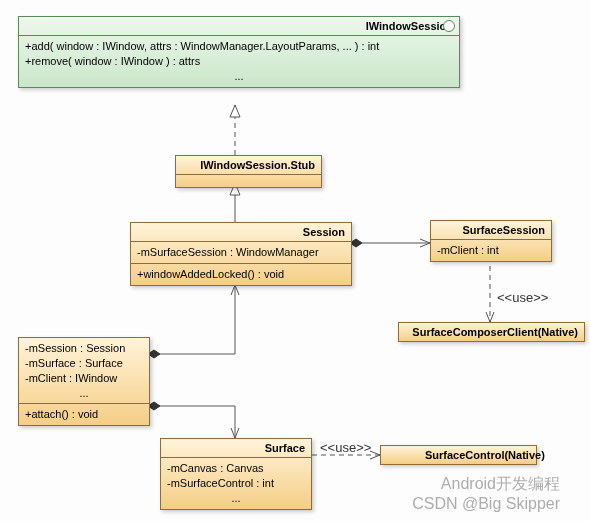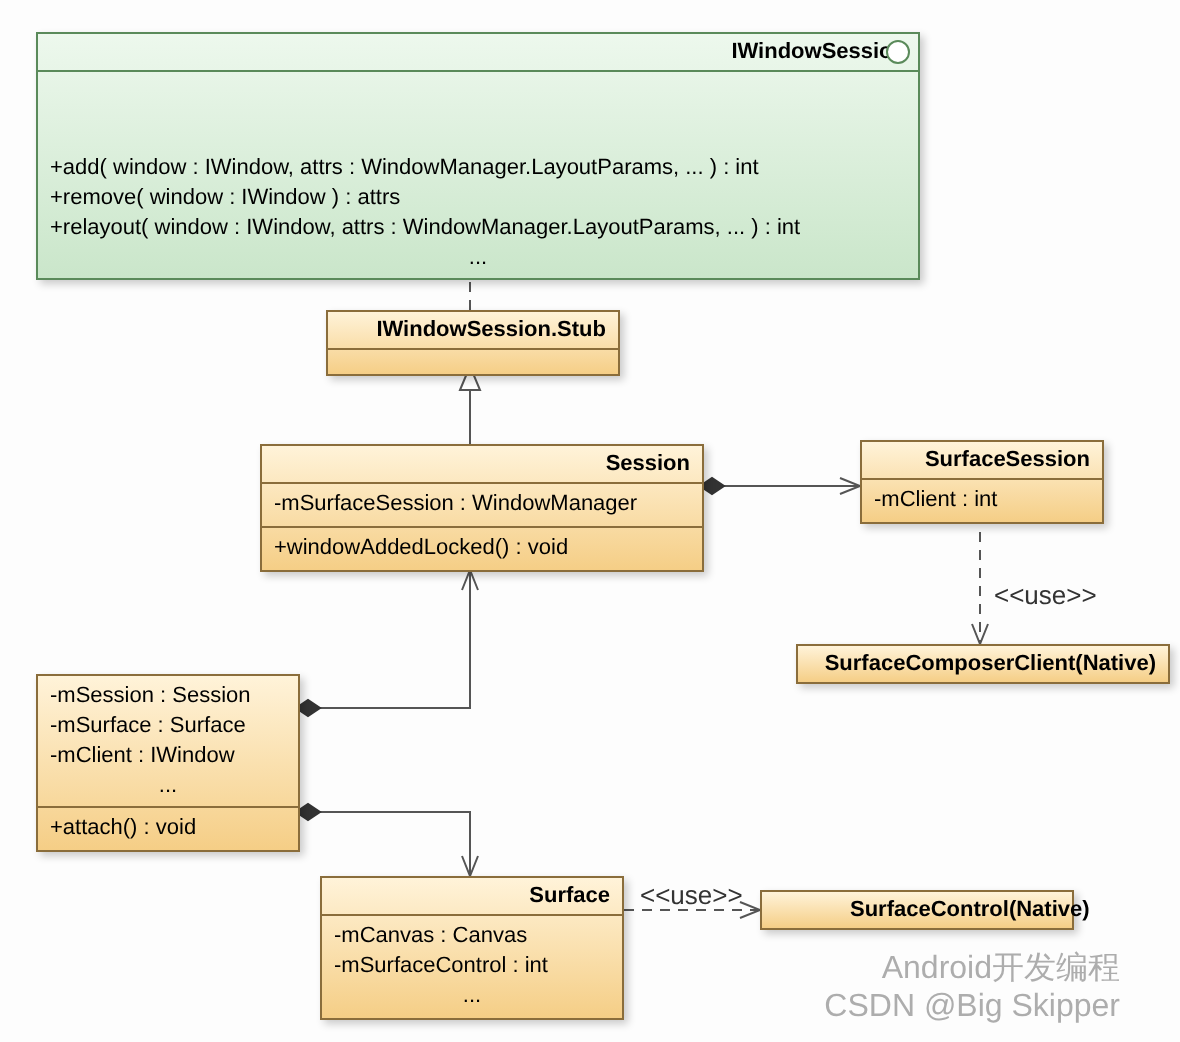--- a/index.html
+++ b/index.html
@@ -29,21 +29,21 @@
     border-bottom: 1px solid #8a6d3b;
     position: relative;
   }
   .uml-box.interface .uml-title { border-bottom-color: #5a8a5a; }
   .uml-section {
     padding: 3px 6px;
     border-bottom: 1px solid #8a6d3b;
     line-height: 1.35;
     white-space: nowrap;
   }
-  .uml-box.interface .uml-section { border-bottom-color: #5a8a5a; margin-top: 38px; }
+  .uml-box.interface .uml-section { border-bottom-color: #5a8a5a; }
   .uml-section:last-child { border-bottom: none; }
   .iface-circle {
     position: absolute;
     right: 4px; top: 3px;
     width: 10px; height: 10px;
     border: 1px solid #5a8a5a;
     border-radius: 50%;
     background: #fff;
   }
   .ellipsis { text-align: center; }
@@ -101,26 +101,25 @@
 </svg>
 
 <div class="uml-box interface" style="left:18px; top:16px; width:440px;">
   <div class="uml-title">
     <span>IWindowSession</span>
     <span class="iface-circle"></span>
   </div>
   <div class="uml-section">
     <div>+add( window : IWindow, attrs : WindowManager.LayoutParams, ... ) : int</div>
     <div>+remove( window : IWindow ) : attrs</div>
-    <div>+relayout( window : IWindow, attrs : WindowManager.LayoutParams, ... ) : int</div>
     <div class="ellipsis">...</div>
   </div>
 </div>
 
-<div class="uml-box" style="left:163px; top:155px; width:145px;">
+<div class="uml-box" style="left:175px; top:155px; width:145px;">
   <div class="uml-title">IWindowSession.Stub</div>
   <div class="uml-section" style="height:6px;"></div>
 </div>
 
 <div class="uml-box" style="left:130px; top:222px; width:220px;">
   <div class="uml-title">Session</div>
   <div class="uml-section">-mSurfaceSession : WindowManager</div>
   <div class="uml-section">+windowAddedLocked() : void</div>
 </div>
 

